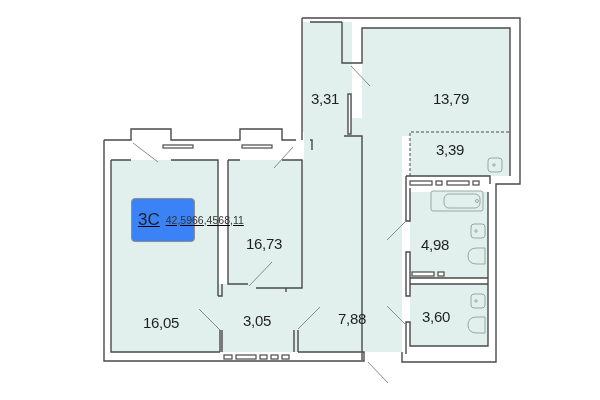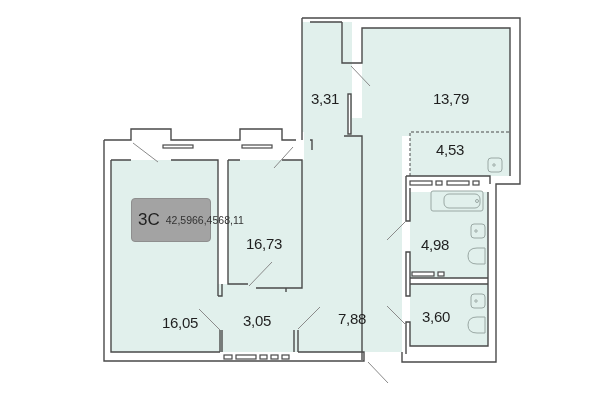--- a/index.html
+++ b/index.html
@@ -6,21 +6,21 @@
   body { width: 600px; height: 400px; overflow: hidden; position: relative; font-family: "Liberation Sans", "DejaVu Sans", sans-serif; }
   #plan { position: absolute; left: 0; top: 0; width: 600px; height: 400px; }
   .room { fill: #e1f0ec; stroke: none; }
   .wall { fill: #ffffff; stroke: #4a4a4a; stroke-width: 1.4; }
   .wallline { fill: none; stroke: #4a4a4a; stroke-width: 1.4; }
   .door { stroke: #8a8a8a; stroke-width: 1; fill: none; }
   .dash { stroke: #4a4a4a; stroke-width: 1; stroke-dasharray: 3 2; fill: none; }
   .fixture { fill: #e1f0ec; stroke: #9aa8a4; stroke-width: 1; }
   .win { fill: #ffffff; stroke: #4a4a4a; stroke-width: 1.2; }
   .area-label { position: absolute; font-size: 15px; color: #1f1f1f; letter-spacing: -0.3px; transform: translate(-50%, -50%); white-space: nowrap; }
-  .badge { position: absolute; left: 131px; top: 198px; width: 80px; height: 44px; border: 1px solid #8e8e8e; border-radius: 4px; background: #a3a3a3; box-sizing: border-box; display: flex; align-items: center; }
+  .badge { position: absolute; left: 131px; top: 198px; width: 64px; height: 44px; border: 1px solid #8e8e8e; border-radius: 4px; background: #3b82f6; box-sizing: border-box; display: flex; align-items: center; text-decoration: underline; }
   .badge-type { font-size: 17px; color: #1f1f1f; margin-left: 6px; width: 22px; }
   .badge-nums { display: flex; flex-direction: row; font-size: 10.5px; line-height: 11px; color: #333; margin-left: 6px; }
 </style>
 </head>
 <body>
 
 <svg id="plan" viewBox="0 0 600 400" xmlns="http://www.w3.org/2000/svg">
 
   <g>
     <rect class="room" x="111" y="160" width="107" height="192"></rect>
@@ -98,25 +98,25 @@
     <line class="door" x1="351" y1="66" x2="370" y2="86"></line>
     <line class="door" x1="249" y1="286" x2="272" y2="262"></line>
     <line class="door" x1="199" y1="309" x2="220" y2="330"></line>
     <line class="door" x1="298" y1="329" x2="320" y2="307"></line>
     <line class="door" x1="406" y1="221" x2="387" y2="240"></line>
     <line class="door" x1="406" y1="325" x2="387" y2="306"></line>
     <line class="door" x1="368" y1="362" x2="388" y2="383"></line>
   </g>
 </svg>
 
-<div class="area-label" style="left:161px; top:322px;margin-left:19px;">16,05</div>
+<div class="area-label" style="left:161px; top:322px;">16,05</div>
 <div class="area-label" style="left:264px; top:243px;">16,73</div>
 <div class="area-label" style="left:451px; top:98px;">13,79</div>
 <div class="area-label" style="left:325px; top:98px;">3,31</div>
-<div class="area-label" style="left:450px; top:149px;">4,53</div>
+<div class="area-label" style="left:450px; top:149px;">3,39</div>
 <div class="area-label" style="left:435px; top:244px;">4,98</div>
 <div class="area-label" style="left:436px; top:316px;">3,60</div>
 <div class="area-label" style="left:352px; top:318px;">7,88</div>
 <div class="area-label" style="left:257px; top:320px;">3,05</div>
 
 <div class="badge">
   <span class="badge-type">3С</span>
   <span class="badge-nums">
     <span>42,59</span>
     <span>66,45</span>

